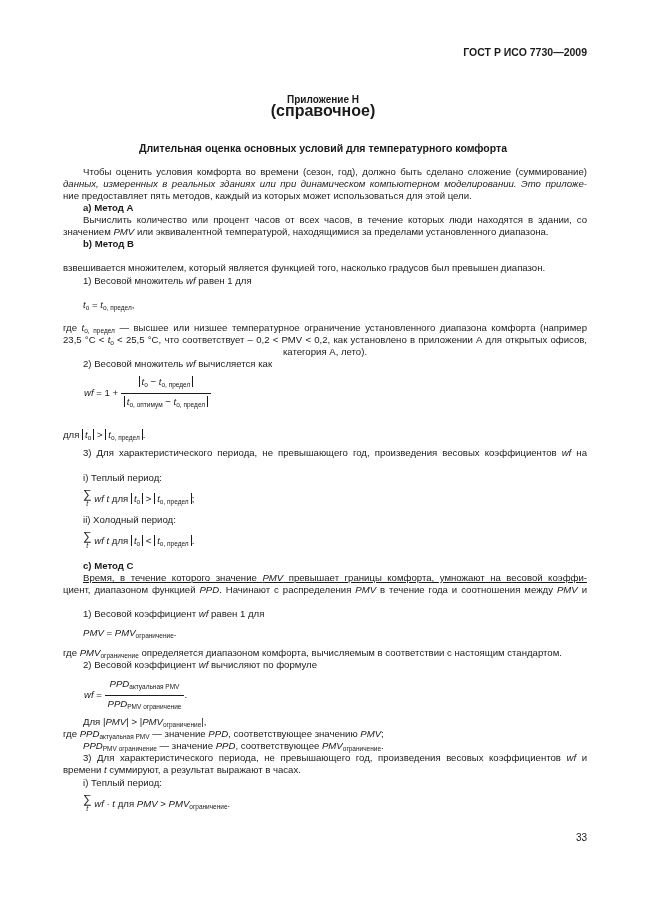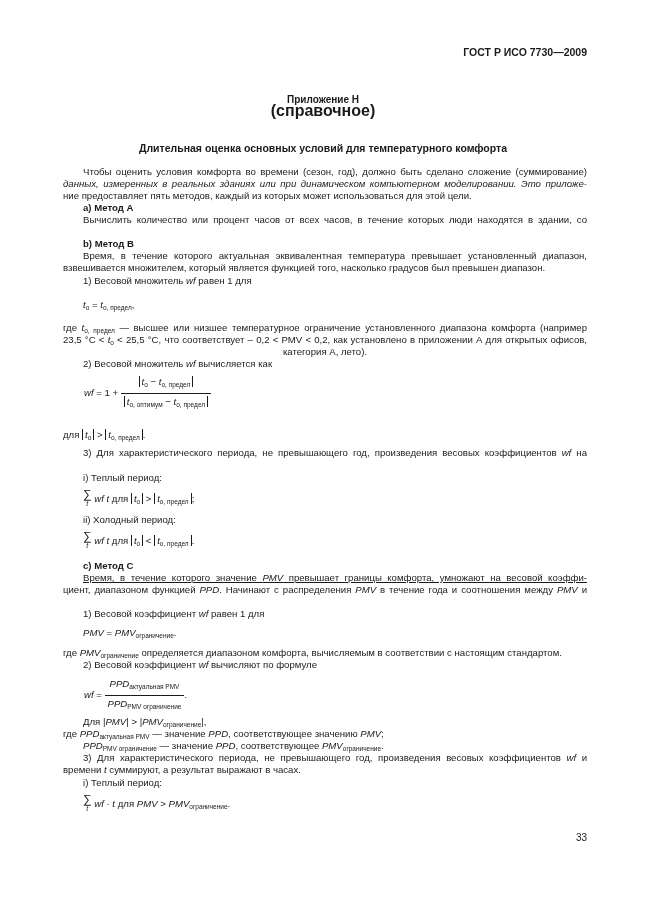--- a/index.html
+++ b/index.html
@@ -36,23 +36,23 @@
   <div class="abs center b" style="top:94px; font-size:10px;">Приложение Н</div>
   <div class="abs center b" style="top:102px; font-size:16px;">(справочное)</div>
   <div class="abs center b" style="top:142px; font-size:10.5px;">Длительная оценка основных условий для температурного комфорта</div>
 
   <div class="line ind just" style="top:166px;">Чтобы оценить условия комфорта во времени (сезон, год), должно быть сделано сложение (суммирование)</div>
   <div class="line just" style="top:178px;font-style:italic;">данных, измеренных в реальных зданиях или при динамическом компьютерном моделировании. Это приложе-</div>
   <div class="line" style="top:190px;">ние предоставляет пять методов, каждый из которых может использоваться для этой цели.</div>
 
   <div class="line ind b" style="top:202px;">a) Метод А</div>
   <div class="line ind just" style="top:214px;">Вычислить количество или процент часов от всех часов, в течение которых люди находятся в здании, со</div>
+  <div class="line" style="top:226px;"><span>значением </span><span class="i">PMV</span><span> или эквивалентной температурой, находящимися за пределами установленного диапазона.</span></div>
 
   <div class="line ind b" style="top:238px;">b) Метод В</div>
-  <div class="line ind just" style="top:250px;">Время, в течение которого актуальная эквивалентная температура превышает установленный диапазон,</div>
   <div class="line" style="top:262px;">взвешивается множителем, который является функцией того, насколько градусов был превышен диапазон.</div>
   <div class="line ind" style="top:275px;"><span>1) Весовой множитель </span><span class="i">wf</span><span>  равен 1 для</span></div>
 
   <div class="line ind" style="top:299px;"><span class="i">t</span><sub>o</sub><span> = </span><span class="i">t</span><sub>o, предел</sub><span>,</span></div>
 
   <div class="line just" style="top:322px;"><span>где </span><span class="i">t</span><sub>o, предел</sub><span> — высшее или низшее температурное ограничение установленного диапазона комфорта (например</span></div>
   <div class="line just" style="top:334px;"><span>23,5 °C &lt; </span><span class="i">t</span><sub>o</sub><span> &lt; 25,5 °C, что соответствует – 0,2 &lt; PMV &lt; 0,2, как установлено в приложении А для открытых офисов,</span></div>
   <div class="line" style="top:346px;text-align:center;">категория А, лето).</div>
   <div class="line ind" style="top:358px;"><span>2) Весовой множитель </span><span class="i">wf</span><span>  вычисляется как</span></div>
 

